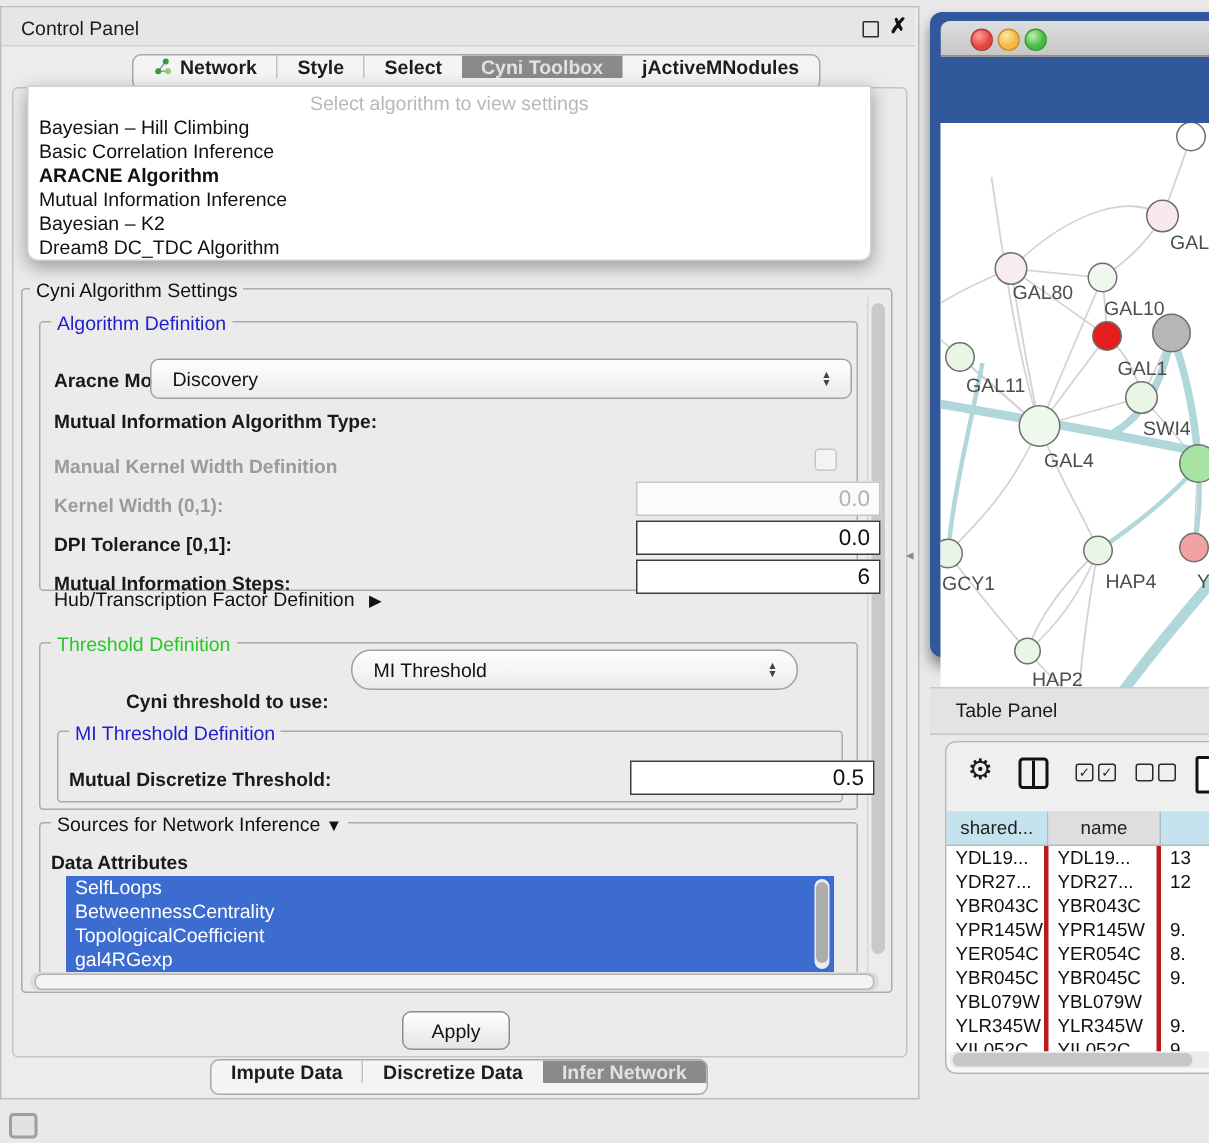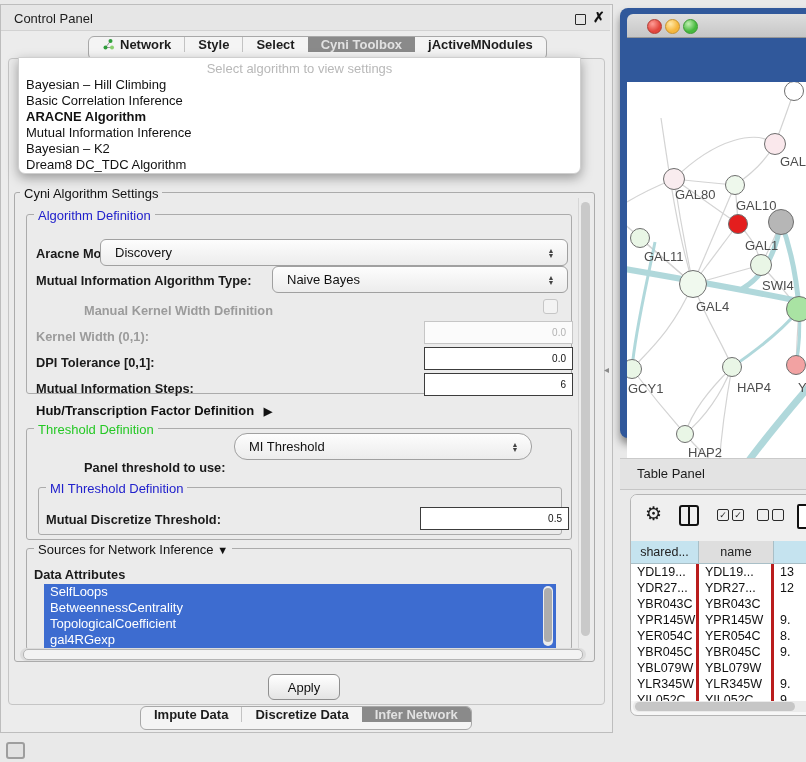--- a/index.html
+++ b/index.html
@@ -24,21 +24,21 @@
   .group{border:1px solid #ababab;border-radius:3px;}
   .legend{font-size:13px;background:#ebebeb;padding:0 4px;white-space:nowrap;}
   .leg-black{color:#111;}
   .leg-blue{color:#2121cc;}
   .leg-green{color:#25c825;}
   .flabel{font-size:12.8px;font-weight:bold;color:#1a1a1a;white-space:nowrap;}
   .flabel.dis{color:#9b9b9b;}
   .combo{background:linear-gradient(#fdfdfd,#ececec);border:1px solid #a0a0a0;border-radius:6px;display:flex;align-items:center;font-size:13px;color:#111;}
   .combo .ctext{padding-left:14px;flex:1;}
   .spinner{width:16px;display:flex;flex-direction:column;align-items:center;line-height:5px;font-size:7px;color:#444;margin-right:8px;}
-  .tfield{border:1.5px solid #3c3c3c;background:#fff;font-size:10px;color:#111;text-align:right;padding-right:6px;display:flex;align-items:center;justify-content:flex-end;}
+  .tfield{border:1.5px solid #3c3c3c;background:#fff;font-size:15px;color:#111;text-align:right;padding-right:6px;display:flex;align-items:center;justify-content:flex-end;padding-left:14px;}
   .tfield.dis{border:1px solid #c6c6c6;background:#fbfbfb;color:#b3b3b3;}
   .chk{width:13px;height:13px;border:1px solid #c6c6c6;border-radius:3px;background:#f3f3f3;}
   .tri{font-size:11px;color:#111;}
   
   .sb-track-v{background:#ececec;border-left:1px solid #d6d6d6;}
   .sb-thumb{background:#c9c9c9;border-radius:5px;}
   .hscroll{background:#dcdcdc;border-radius:7px;}
   .hthumb{background:#f3f3f3;border:1px solid #b5b5b5;border-radius:5px;}
   
   .popup{left:18px;top:57px;width:561px;height:115px;background:#fff;border:1px solid #cfcfcf;border-radius:0 0 7px 7px;box-shadow:0 4px 12px rgba(0,0,0,.35);z-index:50;}
@@ -132,49 +132,42 @@
   <div class="abs flabel" style="left:36px;top:246px;">Aracne Mode:</div>
   <div class="abs combo" style="left:100px;top:239px;width:466px;height:25px;">
     <span class="ctext">Discovery</span>
     <span class="spinner">
         <span>▲</span>
         <span>▼</span>
       </span>
   </div>
 
   <div class="abs flabel" style="left:36px;top:273px;">Mutual Information Algorithm Type:</div>
-  <div class="abs combo" style="left:272px;top:266px;width:294px;height:25px;">
-    <span class="ctext">Naive Bayes</span>
-    <span class="spinner">
-        <span>▲</span>
-        <span>▼</span>
-      </span>
-  </div>
-
-  <div class="abs flabel dis" style="left:36px;top:303px;margin-left:48px;">Manual Kernel Width Definition</div>
+
+  <div class="abs flabel dis" style="left:36px;top:303px;">Manual Kernel Width Definition</div>
   <div class="abs chk" style="left:543px;top:299px;"></div>
 
   <div class="abs flabel dis" style="left:36px;top:329px;">Kernel Width (0,1):</div>
   <div class="abs tfield dis" style="left:424px;top:321px;width:141px;height:21px;">0.0</div>
 
   <div class="abs flabel" style="left:36px;top:355px;">DPI Tolerance [0,1]:</div>
   <div class="abs tfield" style="left:424px;top:347px;width:141px;height:21px;">0.0</div>
 
   <div class="abs flabel" style="left:36px;top:381px;">Mutual Information Steps:</div>
   <div class="abs tfield" style="left:424px;top:373px;width:141px;height:21px;">6</div>
 
-  <div class="abs" style="left:36px;top:403px;font-size:13px;color:#111;font-weight:bold;">
+  <div class="abs" style="left:36px;top:392px;font-size:13px;color:#111;">
     <span>Hub/Transcription Factor Definition</span>
     <span class="tri" style="margin-left:6px;">▶</span>
   </div>
 
   <div class="abs group" style="left:26px;top:428px;width:544px;height:110px;"></div>
   <div class="abs legend leg-green" style="left:34px;top:422px;">Threshold Definition</div>
 
-  <div class="abs flabel" style="left:84px;top:460px;">Panel threshold to use:</div>
+  <div class="abs flabel" style="left:84px;top:460px;">Cyni threshold to use:</div>
   <div class="abs combo" style="left:234px;top:433px;width:296px;height:25px;border-radius:13px;">
     <span class="ctext">MI Threshold</span>
     <span class="spinner">
         <span>▲</span>
         <span>▼</span>
       </span>
   </div>
 
   <div class="abs group" style="left:38px;top:487px;width:522px;height:46px;"></div>
   <div class="abs legend leg-blue" style="left:46px;top:481px;">MI Threshold Definition</div>

